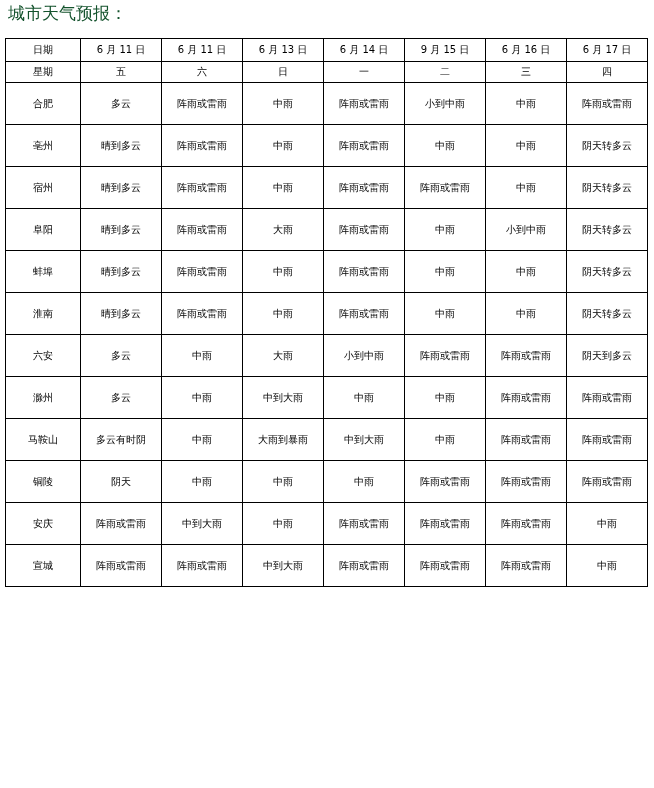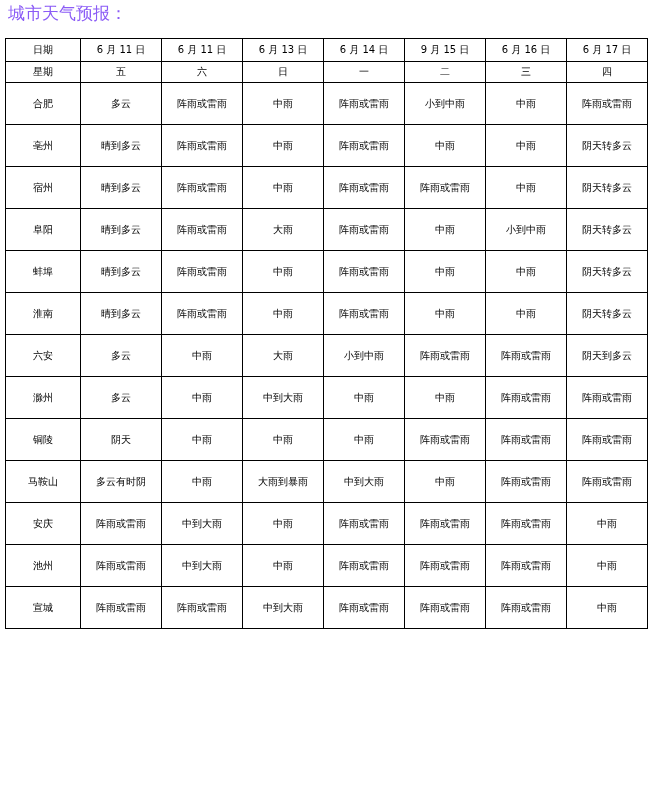--- a/index.html
+++ b/index.html
@@ -3,21 +3,21 @@
 <meta charset="utf-8">
 <style>
   html, body { margin: 0; padding: 0; background: #ffffff; }
   body {
     width: 654px; height: 788px; overflow: hidden; position: relative;
     font-family: "DejaVu Sans", "Liberation Sans", sans-serif;
     color: #000;
   }
   .title {
     position: absolute; left: 8px; top: 2px;
-    font-size: 17px; line-height: 22px; color: #8b5cf6;
+    font-size: 17px; line-height: 22px; color: #14532d;
     font-family: "DejaVu Serif", "Liberation Serif", serif;
   }
   table.forecast {
     position: absolute; left: 5px; top: 38px;
     width: 643px;
     border-collapse: collapse;
     table-layout: fixed;
     font-size: 10px;
   }
   table.forecast td {
@@ -145,51 +145,41 @@
         <td>滁州</td>
         <td>多云</td>
         <td>中雨</td>
         <td>中到大雨</td>
         <td>中雨</td>
         <td>中雨</td>
         <td>阵雨或雷雨</td>
         <td>阵雨或雷雨</td>
       </tr>
       <tr class="row">
+        <td>马鞍山</td>
+        <td>多云有时阴</td>
+        <td>中雨</td>
+        <td>大雨到暴雨</td>
+        <td>中到大雨</td>
+        <td>中雨</td>
+        <td>阵雨或雷雨</td>
+        <td>阵雨或雷雨</td>
+      </tr>
+      <tr class="row">
         <td>铜陵</td>
         <td>阴天</td>
         <td>中雨</td>
         <td>中雨</td>
         <td>中雨</td>
         <td>阵雨或雷雨</td>
         <td>阵雨或雷雨</td>
         <td>阵雨或雷雨</td>
       </tr>
       <tr class="row">
-        <td>马鞍山</td>
-        <td>多云有时阴</td>
-        <td>中雨</td>
-        <td>大雨到暴雨</td>
-        <td>中到大雨</td>
-        <td>中雨</td>
-        <td>阵雨或雷雨</td>
-        <td>阵雨或雷雨</td>
-      </tr>
-      <tr class="row">
         <td>安庆</td>
-        <td>阵雨或雷雨</td>
-        <td>中到大雨</td>
-        <td>中雨</td>
-        <td>阵雨或雷雨</td>
-        <td>阵雨或雷雨</td>
-        <td>阵雨或雷雨</td>
-        <td>中雨</td>
-      </tr>
-      <tr class="row">
-        <td>池州</td>
         <td>阵雨或雷雨</td>
         <td>中到大雨</td>
         <td>中雨</td>
         <td>阵雨或雷雨</td>
         <td>阵雨或雷雨</td>
         <td>阵雨或雷雨</td>
         <td>中雨</td>
       </tr>
       <tr class="row">
         <td>宣城</td>

